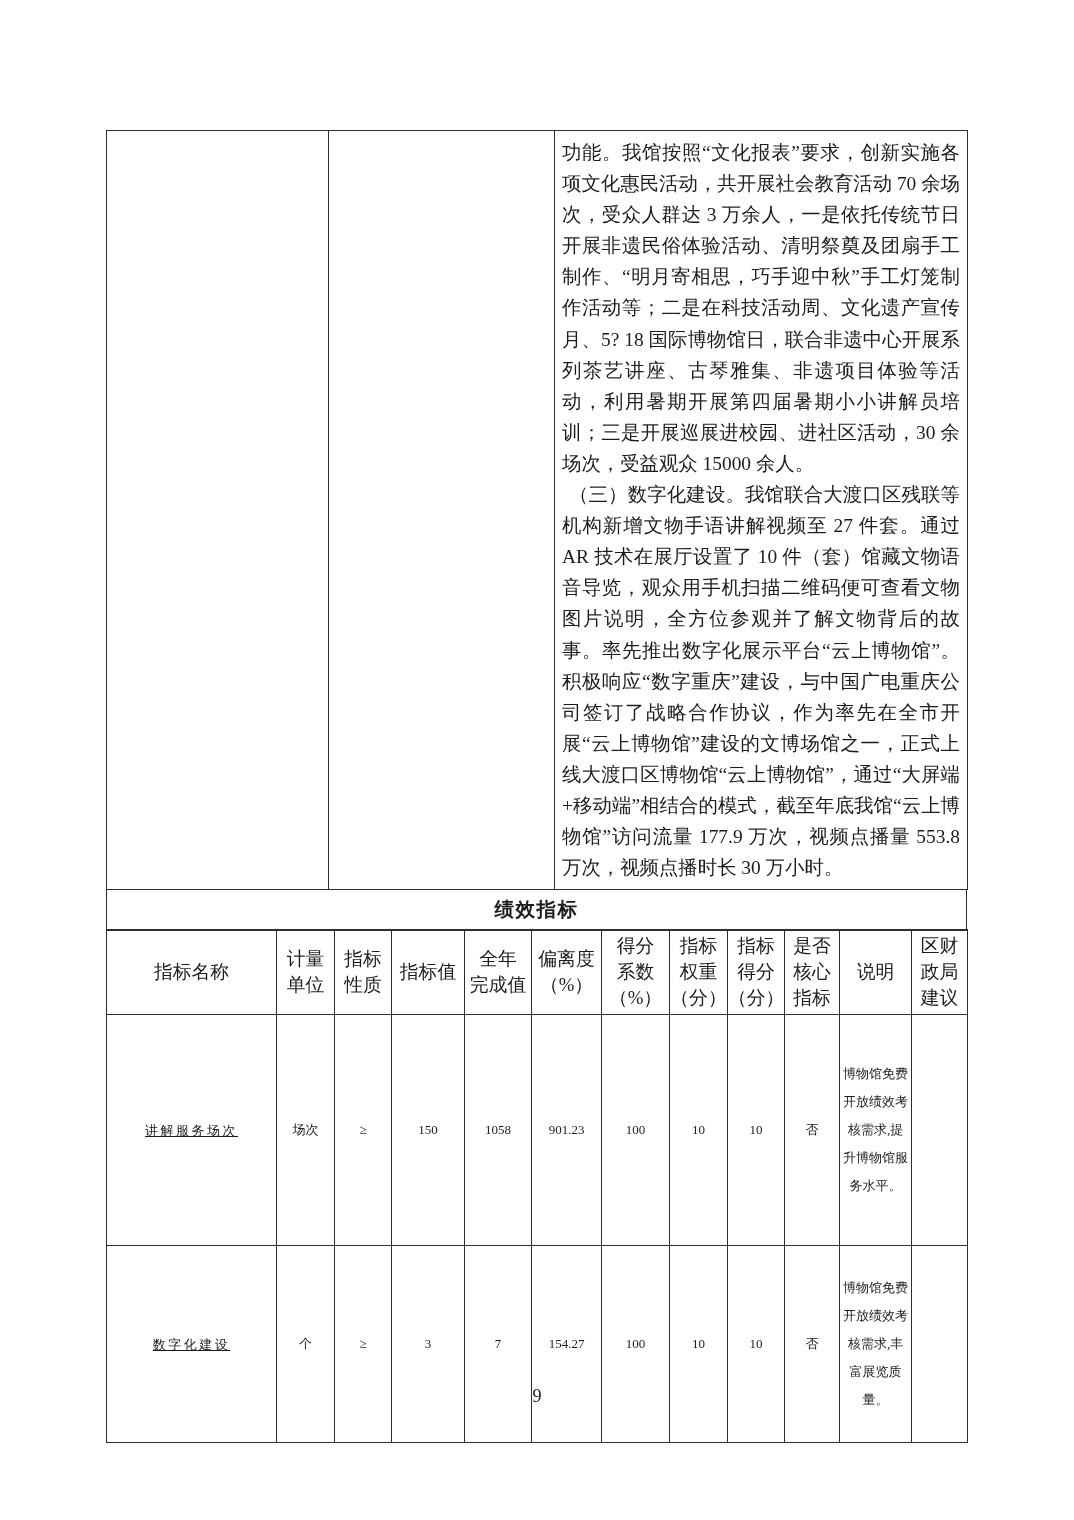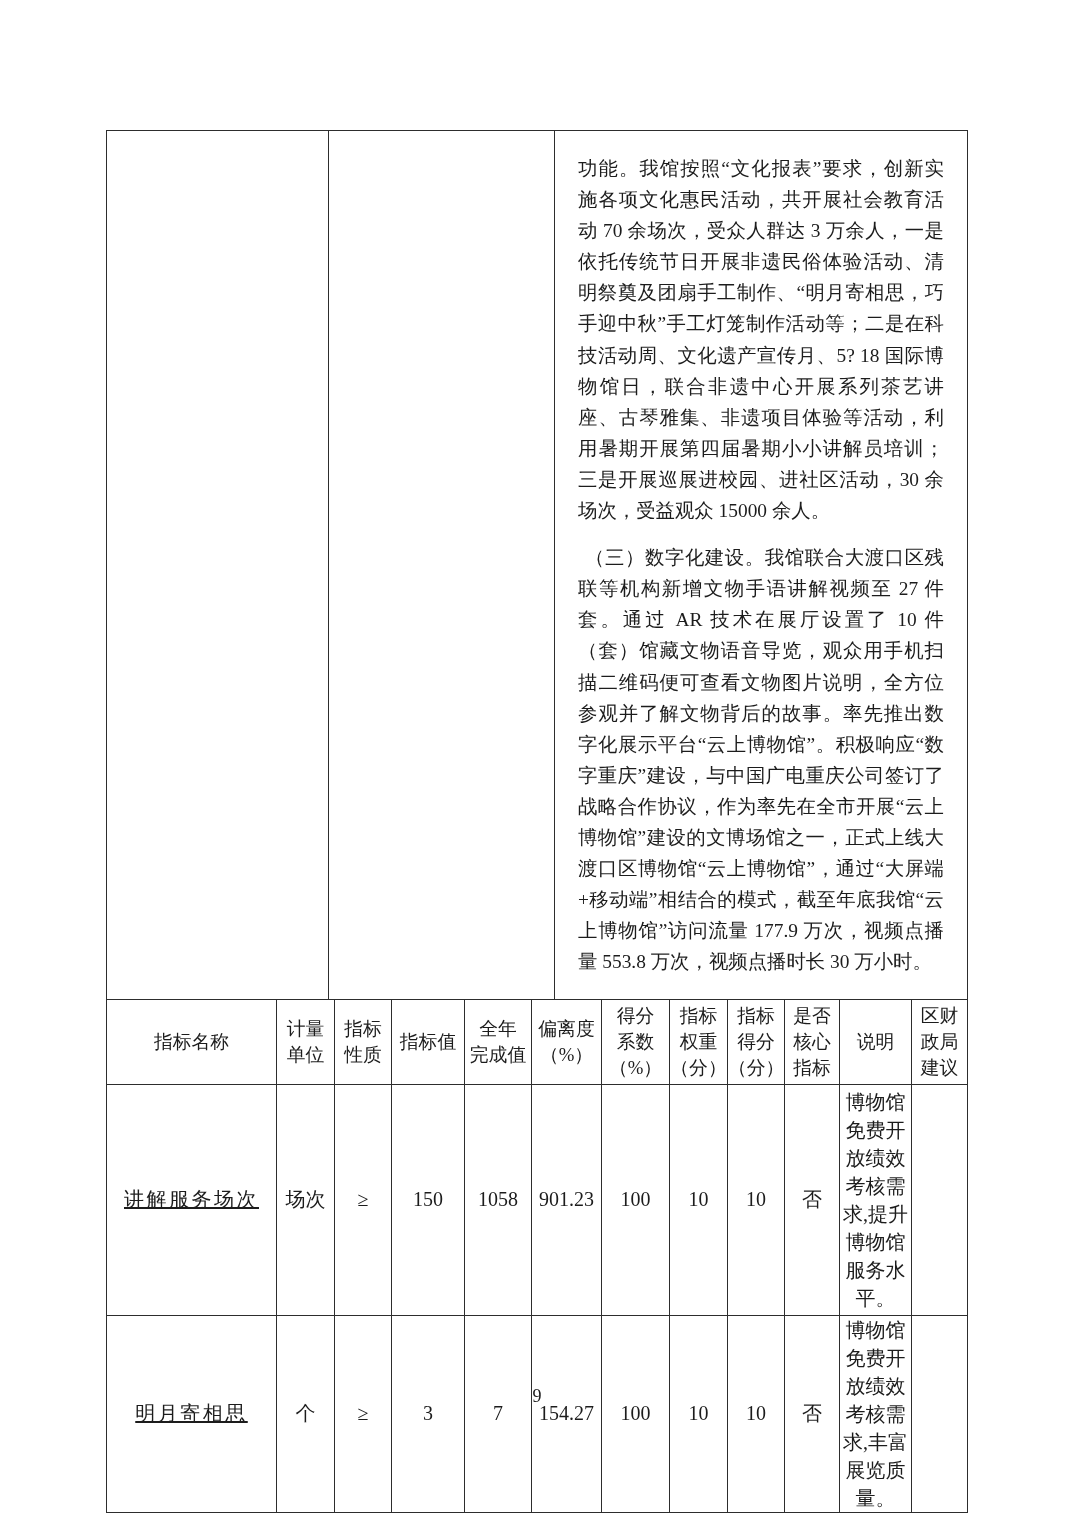--- a/index.html
+++ b/index.html
@@ -18,21 +18,21 @@
   td, th { border: 1.5px solid #2d2d2d; font-weight: normal; padding: 0; overflow: hidden; }
 
   
   .t-top td { vertical-align: top; }
   .text-cell {
     padding: 6px 7px;
     font-size: 19.4px;
     line-height: 31.1px;
     text-align: justify;
   }
-  .text-cell p { margin: 16px; }
+  .text-cell p { margin: 0; }
   .text-cell p.p2 { text-indent: 7px; }
 
   
   .band {
     box-sizing: border-box;
     width: 861px;
     height: 42px;
     margin-top: -1.5px;
     border: 1.5px solid #2d2d2d;
     display: flex;
@@ -48,21 +48,21 @@
   .t-perf th {
     white-space: pre-line;
     font-size: 18.8px;
     line-height: 26px;
     text-align: center;
     vertical-align: middle;
   }
   .t-perf td {
     text-align: center;
     vertical-align: middle;
-    font-size: 20px;
+    font-size: 13px;
   }
   .name-cell {
     text-align: justify;
     padding: 0 6px;
     letter-spacing: 2.5px;
     font-size: 19px;
     line-height: 27px;
     text-decoration: underline;
   }
   .note-cell {
@@ -98,20 +98,21 @@
         <td></td>
         <td></td>
         <td class="text-cell">
           <p class="p1">功能。我馆按照“文化报表”要求，创新实施各项文化惠民活动，共开展社会教育活动 70 余场次，受众人群达 3 万余人，一是依托传统节日开展非遗民俗体验活动、清明祭奠及团扇手工制作、“明月寄相思，巧手迎中秋”手工灯笼制作活动等；二是在科技活动周、文化遗产宣传月、5? 18 国际博物馆日，联合非遗中心开展系列茶艺讲座、古琴雅集、非遗项目体验等活动，利用暑期开展第四届暑期小小讲解员培训；三是开展巡展进校园、进社区活动，30 余场次，受益观众 15000 余人。</p>
           <p class="p2">（三）数字化建设。我馆联合大渡口区残联等机构新增文物手语讲解视频至 27 件套。通过 AR 技术在展厅设置了 10 件（套）馆藏文物语音导览，观众用手机扫描二维码便可查看文物图片说明，全方位参观并了解文物背后的故事。率先推出数字化展示平台“云上博物馆”。积极响应“数字重庆”建设，与中国广电重庆公司签订了战略合作协议，作为率先在全市开展“云上博物馆”建设的文博场馆之一，正式上线大渡口区博物馆“云上博物馆”，通过“大屏端+移动端”相结合的模式，截至年底我馆“云上博物馆”访问流量 177.9 万次，视频点播量 553.8 万次，视频点播时长 30 万小时。</p>
         </td>
       </tr>
     </tbody>
       </table>
 
+    <div class="band">绩效指标</div>
 
     <table class="t-perf">
       <colgroup>
         <col style="width:170px">
           <col style="width:58px">
           <col style="width:57px">
           <col style="width:73px">
         <col style="width:67px">
           <col style="width:70px">
           <col style="width:68px">
@@ -160,21 +161,21 @@
         <td>901.23</td>
         <td>100</td>
         <td>10</td>
         <td>10</td>
         <td>否</td>
         <td class="note-cell">博物馆免费开放绩效考核需求,提升博物馆服务水平。</td>
         <td></td>
       </tr>
 
       <tr style="height:197px;">
-        <td class="name-cell">明月寄相思</td>
+        <td class="name-cell">数字化建设</td>
         <td>个</td>
         <td>≥</td>
         <td>3</td>
         <td>7</td>
         <td>154.27</td>
         <td>100</td>
         <td>10</td>
         <td>10</td>
         <td>否</td>
         <td class="note-cell">博物馆免费开放绩效考核需求,丰富展览质量。</td>

